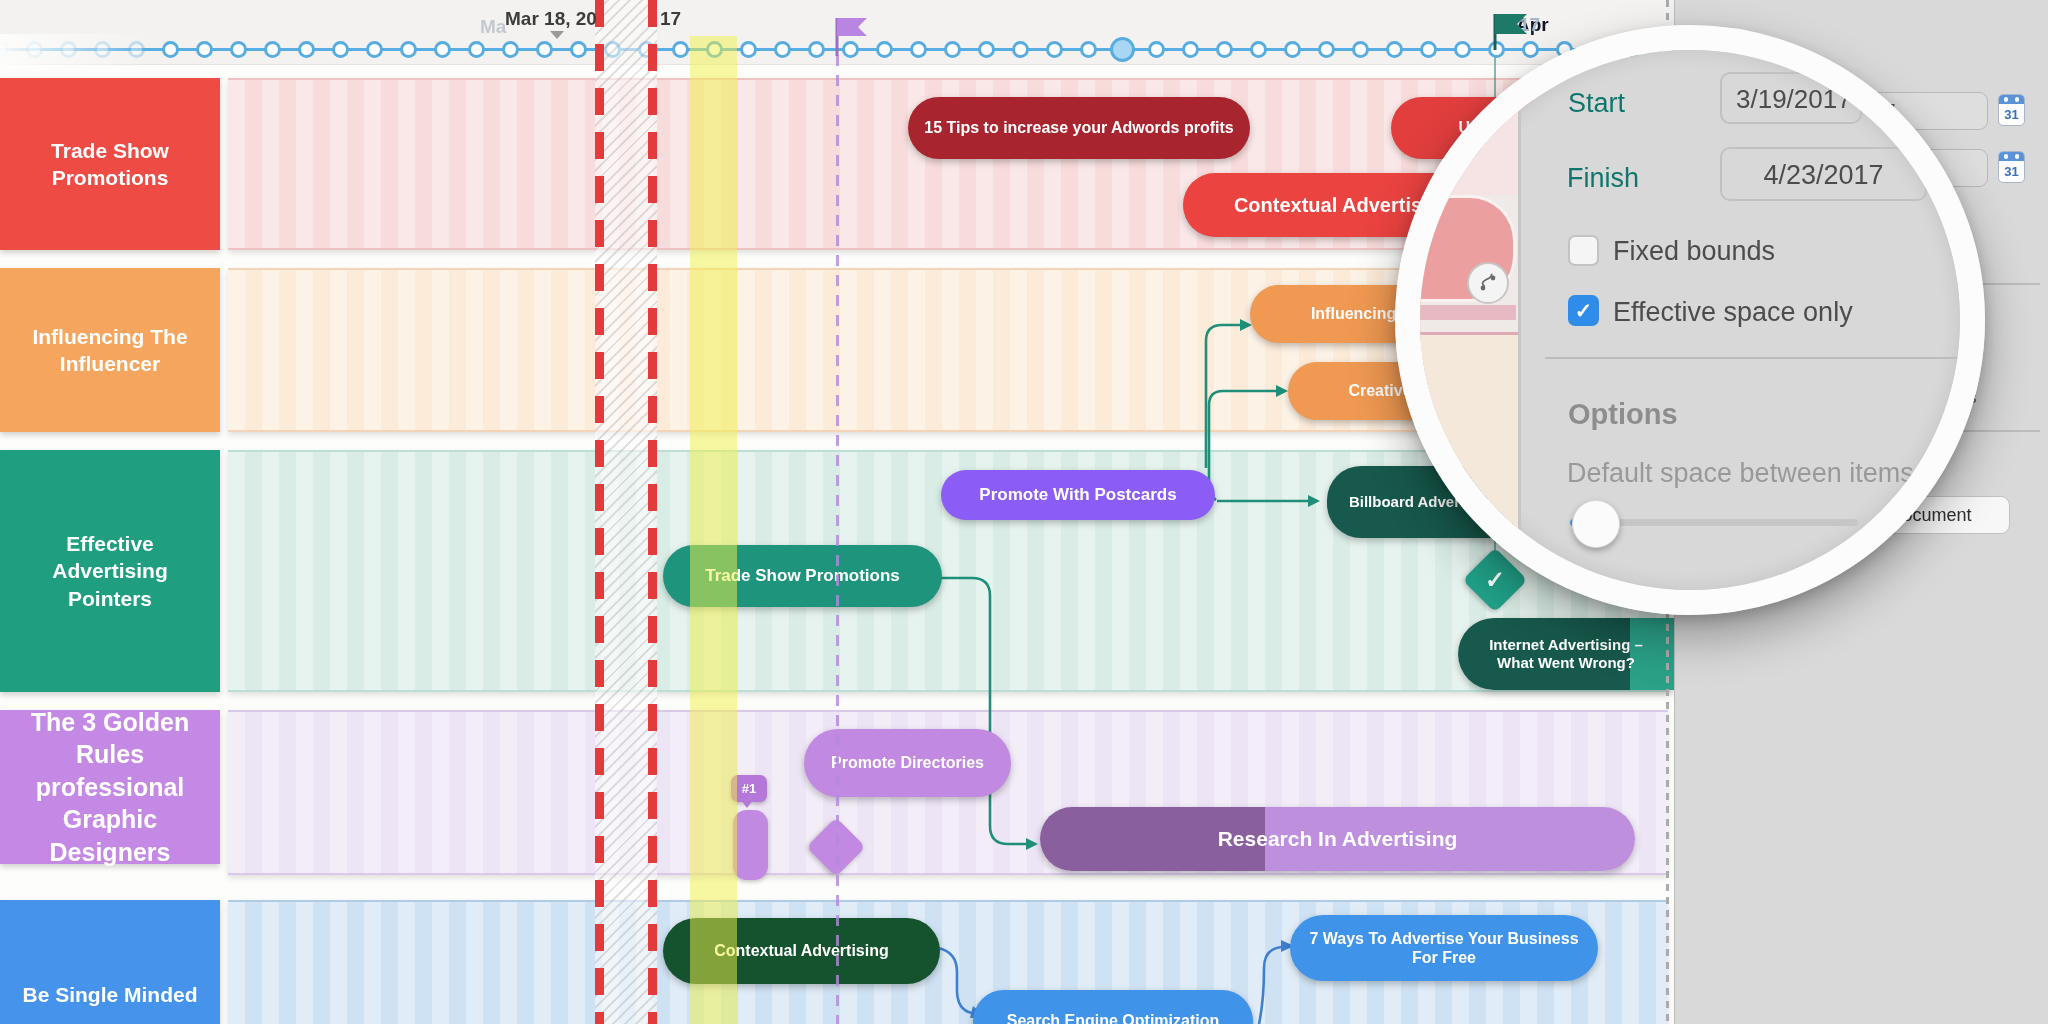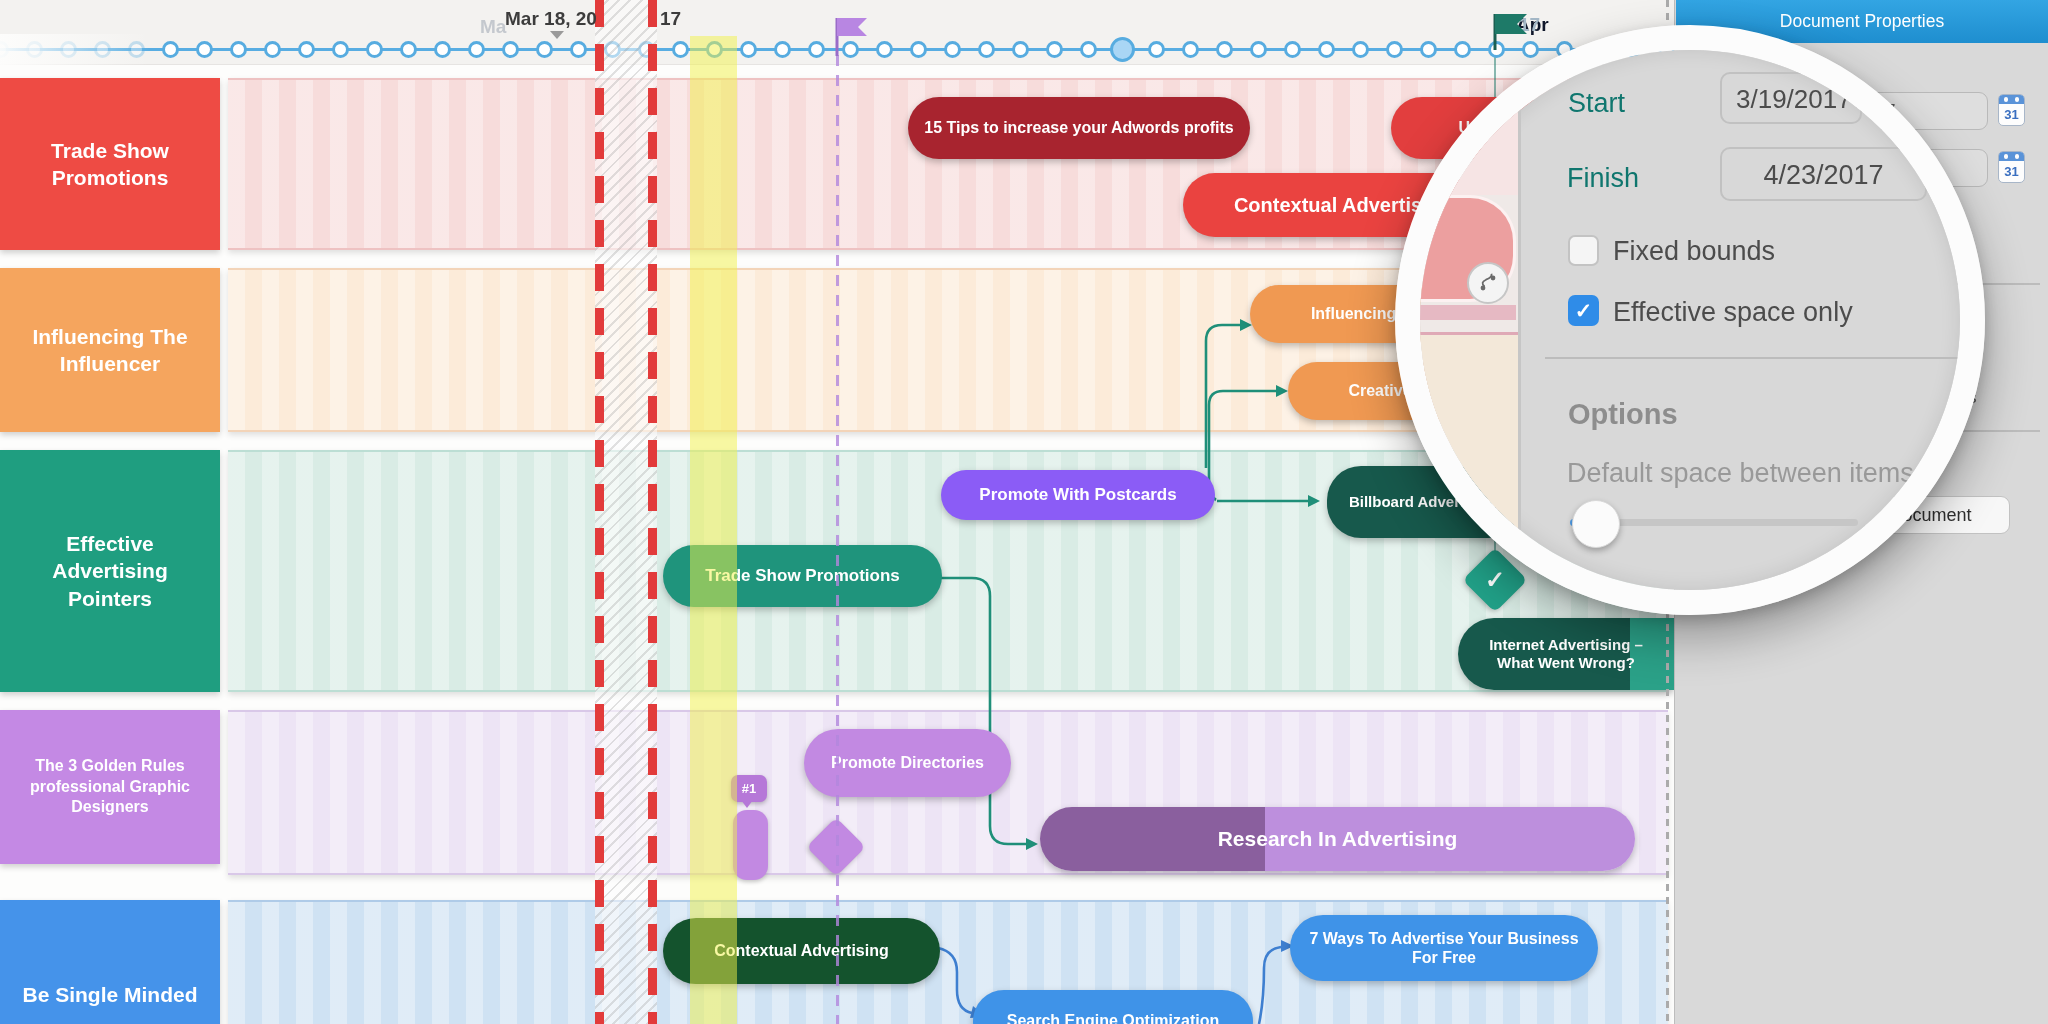--- a/index.html
+++ b/index.html
@@ -89,21 +89,21 @@
       </div>
       <div class="abs band" style="top: 78px; height: 172px; background-color: rgb(247, 220, 219); background-image: repeating-linear-gradient(90deg, rgba(255, 255, 255, 0.35) 0px, rgba(255, 255, 255, 0.35) 17px, rgba(255, 255, 255, 0) 17px, rgba(255, 255, 255, 0) 34px); border-top: 2px solid rgb(238, 194, 194); border-bottom: 2px solid rgb(238, 194, 194);"></div>
       <div class="abs side-block" style="top: 268px; height: 164px; background: rgb(245, 165, 94);">
         <span>Influencing The Influencer</span>
       </div>
       <div class="abs band" style="top: 268px; height: 164px; background-color: rgb(252, 235, 217); background-image: repeating-linear-gradient(90deg, rgba(255, 255, 255, 0.35) 0px, rgba(255, 255, 255, 0.35) 17px, rgba(255, 255, 255, 0) 17px, rgba(255, 255, 255, 0) 34px); border-top: 2px solid rgb(243, 212, 184); border-bottom: 2px solid rgb(243, 212, 184);"></div>
       <div class="abs side-block" style="top: 450px; height: 242px; background: rgb(31, 158, 128);">
         <span>Effective Advertising Pointers</span>
       </div>
       <div class="abs band" style="top: 450px; height: 242px; background-color: rgb(217, 236, 229); background-image: repeating-linear-gradient(90deg, rgba(255, 255, 255, 0.35) 0px, rgba(255, 255, 255, 0.35) 17px, rgba(255, 255, 255, 0) 17px, rgba(255, 255, 255, 0) 34px); border-top: 2px solid rgb(188, 222, 212); border-bottom: 2px solid rgb(188, 222, 212);"></div>
-      <div class="abs side-block" style="top: 710px; height: 154px; background: rgb(196, 137, 228); font-size: 16px;">
+      <div class="abs side-block" style="top: 710px; height: 154px; background: rgb(196, 137, 228); font-size: 25px;">
         <span>The 3 Golden Rules professional Graphic Designers</span>
       </div>
       <div class="abs band" style="top: 710px; height: 165px; background-color: rgb(237, 228, 245); background-image: repeating-linear-gradient(90deg, rgba(255, 255, 255, 0.35) 0px, rgba(255, 255, 255, 0.35) 17px, rgba(255, 255, 255, 0) 17px, rgba(255, 255, 255, 0) 34px); border-top: 2px solid rgb(217, 200, 232); border-bottom: 2px solid rgb(217, 200, 232);"></div>
       <div class="abs side-block" style="top: 900px; height: 190px; background: rgb(69, 147, 234);">
         <span>Be Single Minded</span>
       </div>
       <div class="abs band" style="top: 900px; height: 190px; background-color: rgb(207, 226, 243); background-image: repeating-linear-gradient(90deg, rgba(255, 255, 255, 0.35) 0px, rgba(255, 255, 255, 0.35) 17px, rgba(255, 255, 255, 0) 17px, rgba(255, 255, 255, 0) 34px); border-top: 2px solid rgb(175, 203, 232); border-bottom: 2px solid rgb(175, 203, 232);"></div>
     </div>
 
   <svg class="abs" id="connector-svg" width="2048" height="1024" viewBox="0 0 2048 1024">
@@ -257,21 +257,20 @@
     <line x1="2" y1="4" x2="2" y2="42" stroke="#9a6cc8" stroke-width="3"></line>
     <path d="M2 4 h30 l-9 9 9 9 h-30 z" fill="#b886e2"></path>
   </svg>
   <svg class="abs flag" style="left:1493px;top:8px;" width="42" height="44">
     <line x1="2" y1="6" x2="2" y2="42" stroke="#1a5f52" stroke-width="3"></line>
     <path d="M2 6 h32 l-10 10 10 10 h-32 z" fill="#1e7a68"></path>
   </svg>
 
   <div class="abs" id="panel"></div>
   <div class="abs" id="chart-dashed-border"></div>
-  <div class="abs" id="panel-titlebar">Document Properties</div>
   <div class="abs p-field" style="left:1856px;top:92px;width:132px;height:38px;">017</div>
   <div class="abs cal" style="left:1998px;top:94px;">
     <div class="cal-top">
         <i style="left:5px;"></i>
         <i style="right:5px;"></i>
       </div>
       <span>31</span>
   </div>
   <div class="abs p-field" style="left:1856px;top:149px;width:132px;height:38px;"></div>
   <div class="abs cal" style="left:1998px;top:151px;">

